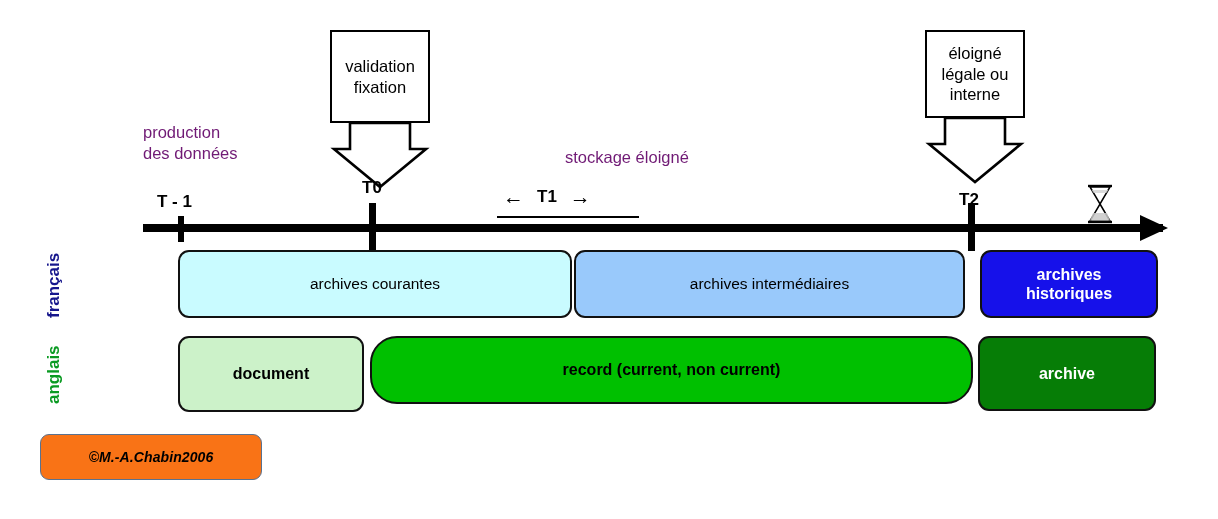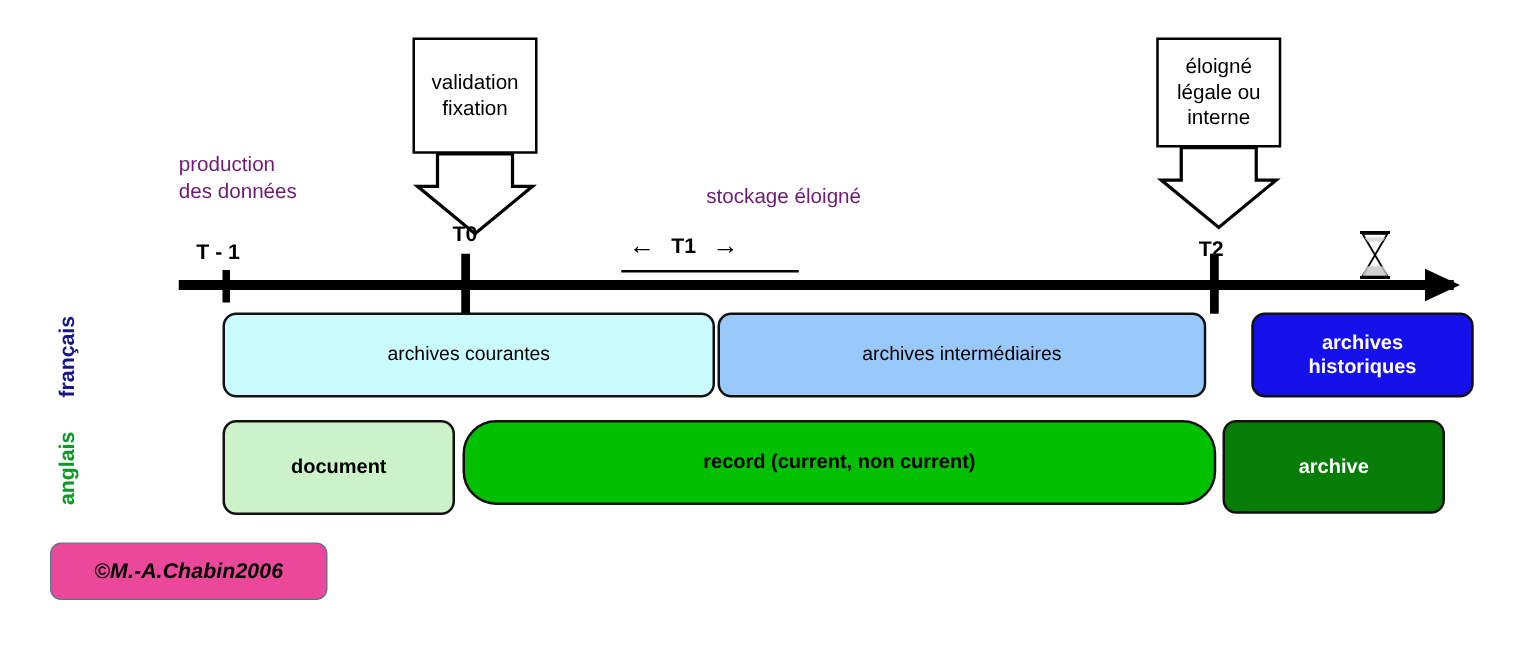--- a/index.html
+++ b/index.html
@@ -59,23 +59,23 @@
     position:absolute;
     font-weight:bold;font-size:17px;
     transform-origin:left top;
     transform:rotate(-90deg);
     white-space:nowrap;
   }
 
   
   .credit{
     position:absolute;box-sizing:border-box;
-    background:#ec4899;border:1.6px solid #5a7290;border-radius:9px;
+    background:#f97316;border:1.6px solid #5a7290;border-radius:9px;
     display:flex;align-items:center;justify-content:center;
-    font-style:italic;font-weight:bold;font-size:17px;color:#000;
+    font-style:italic;font-weight:bold;font-size:14px;color:#000;
     letter-spacing:.1px;
   }
 
   .hourglass{position:absolute;}
 </style>
 </head>
 <body>
 
 <div id="stage">
 
@@ -136,21 +136,21 @@
   <div class="tick" style="left:369px; top:203px; width:7px; height:48px;"></div>
   <div class="tick" style="left:968px; top:203px; width:7px; height:48px;"></div>
 
   <div class="sidelabel" style="left:44px; top:318px; color:#16168c;">français</div>
   <div class="sidelabel" style="left:44px; top:404px; color:#0a9a22;">anglais</div>
 
   <div class="bar fr" style="left:178px; top:250px; width:394px; height:68px; background:#c9fbff;">archives courantes</div>
 
   <div class="bar fr" style="left:574px; top:250px; width:391px; height:68px; background:#99c9fb;">archives intermédiaires</div>
 
-  <div class="bar fr strong" style="left:1001px; top:250px; width:178px; height:68px; background:#1611ea; flex-direction:column;">
+  <div class="bar fr strong" style="left:980px; top:250px; width:178px; height:68px; background:#1611ea; flex-direction:column;">
     <span>archives</span>
     <span>historiques</span>
   </div>
 
   <div class="bar en" style="left:178px; top:336px; width:186px; height:76px; background:#ccf2c9;">document</div>
 
   <div class="bar en" style="left:370px; top:336px; width:603px; height:68px; background:#00c000;border-radius:27px;">record (current, non current)</div>
 
   <div class="bar en white" style="left:978px; top:336px; width:178px; height:75px; background:#067d06;">archive</div>
 

